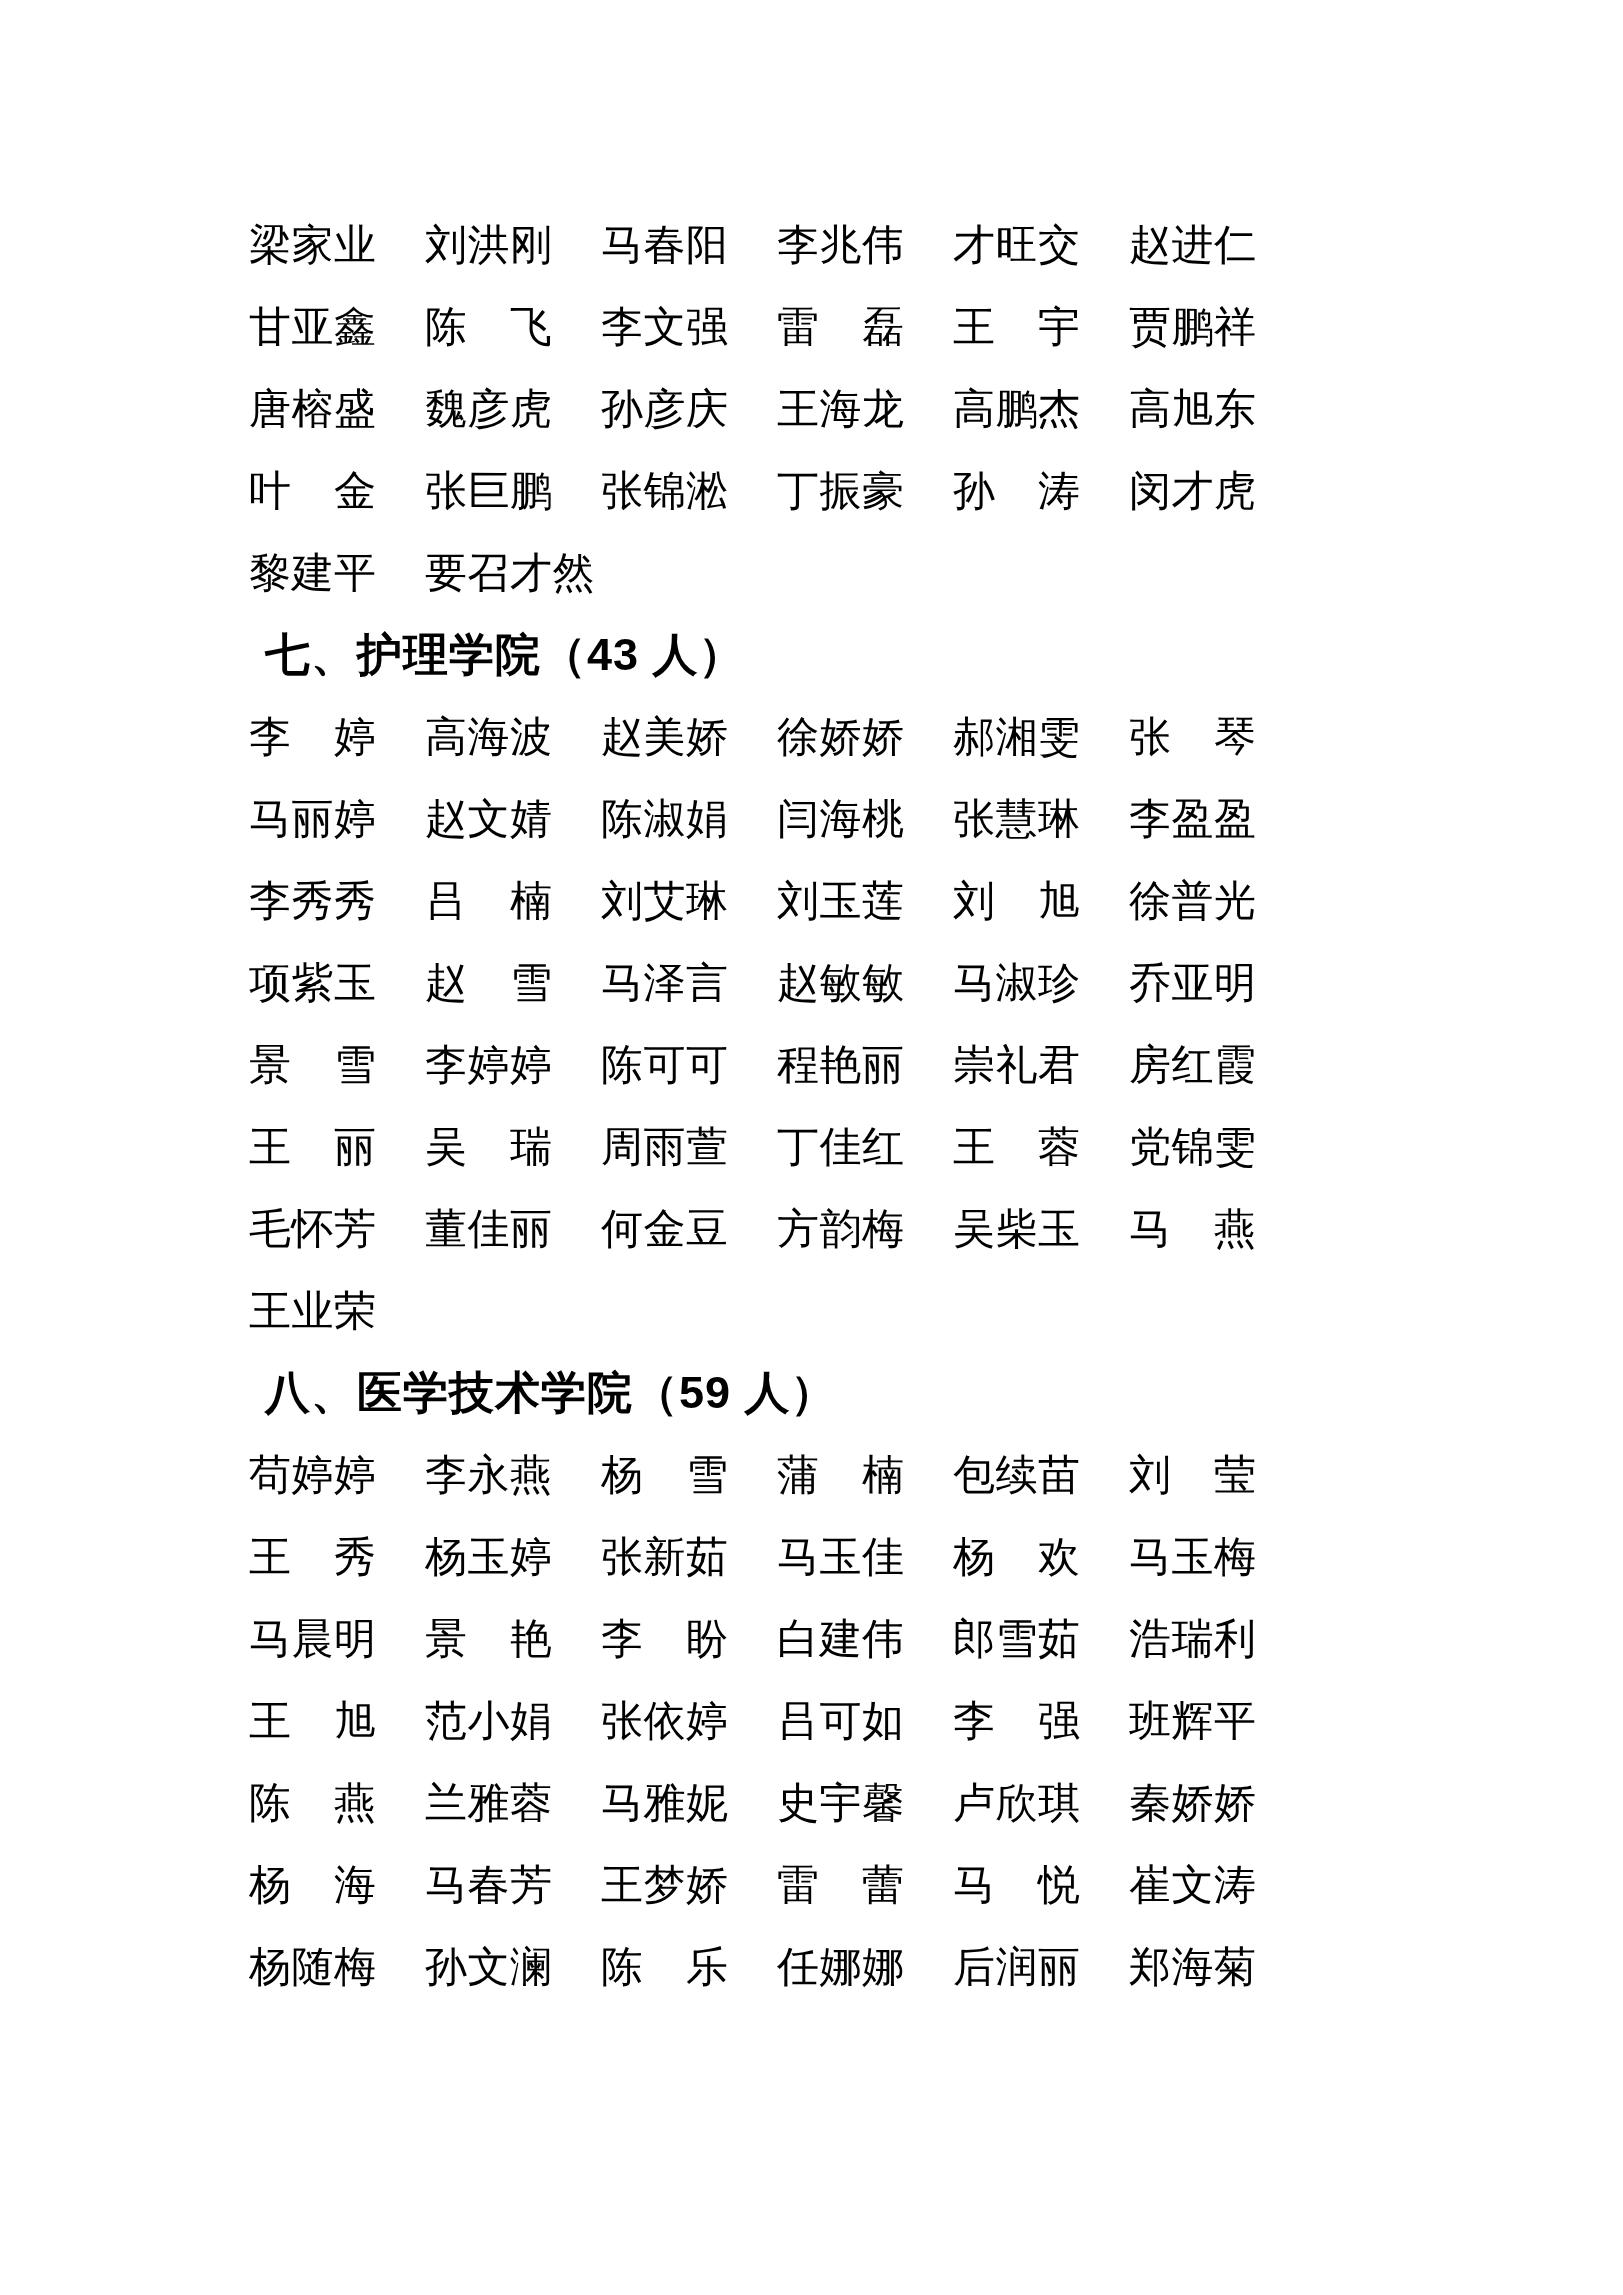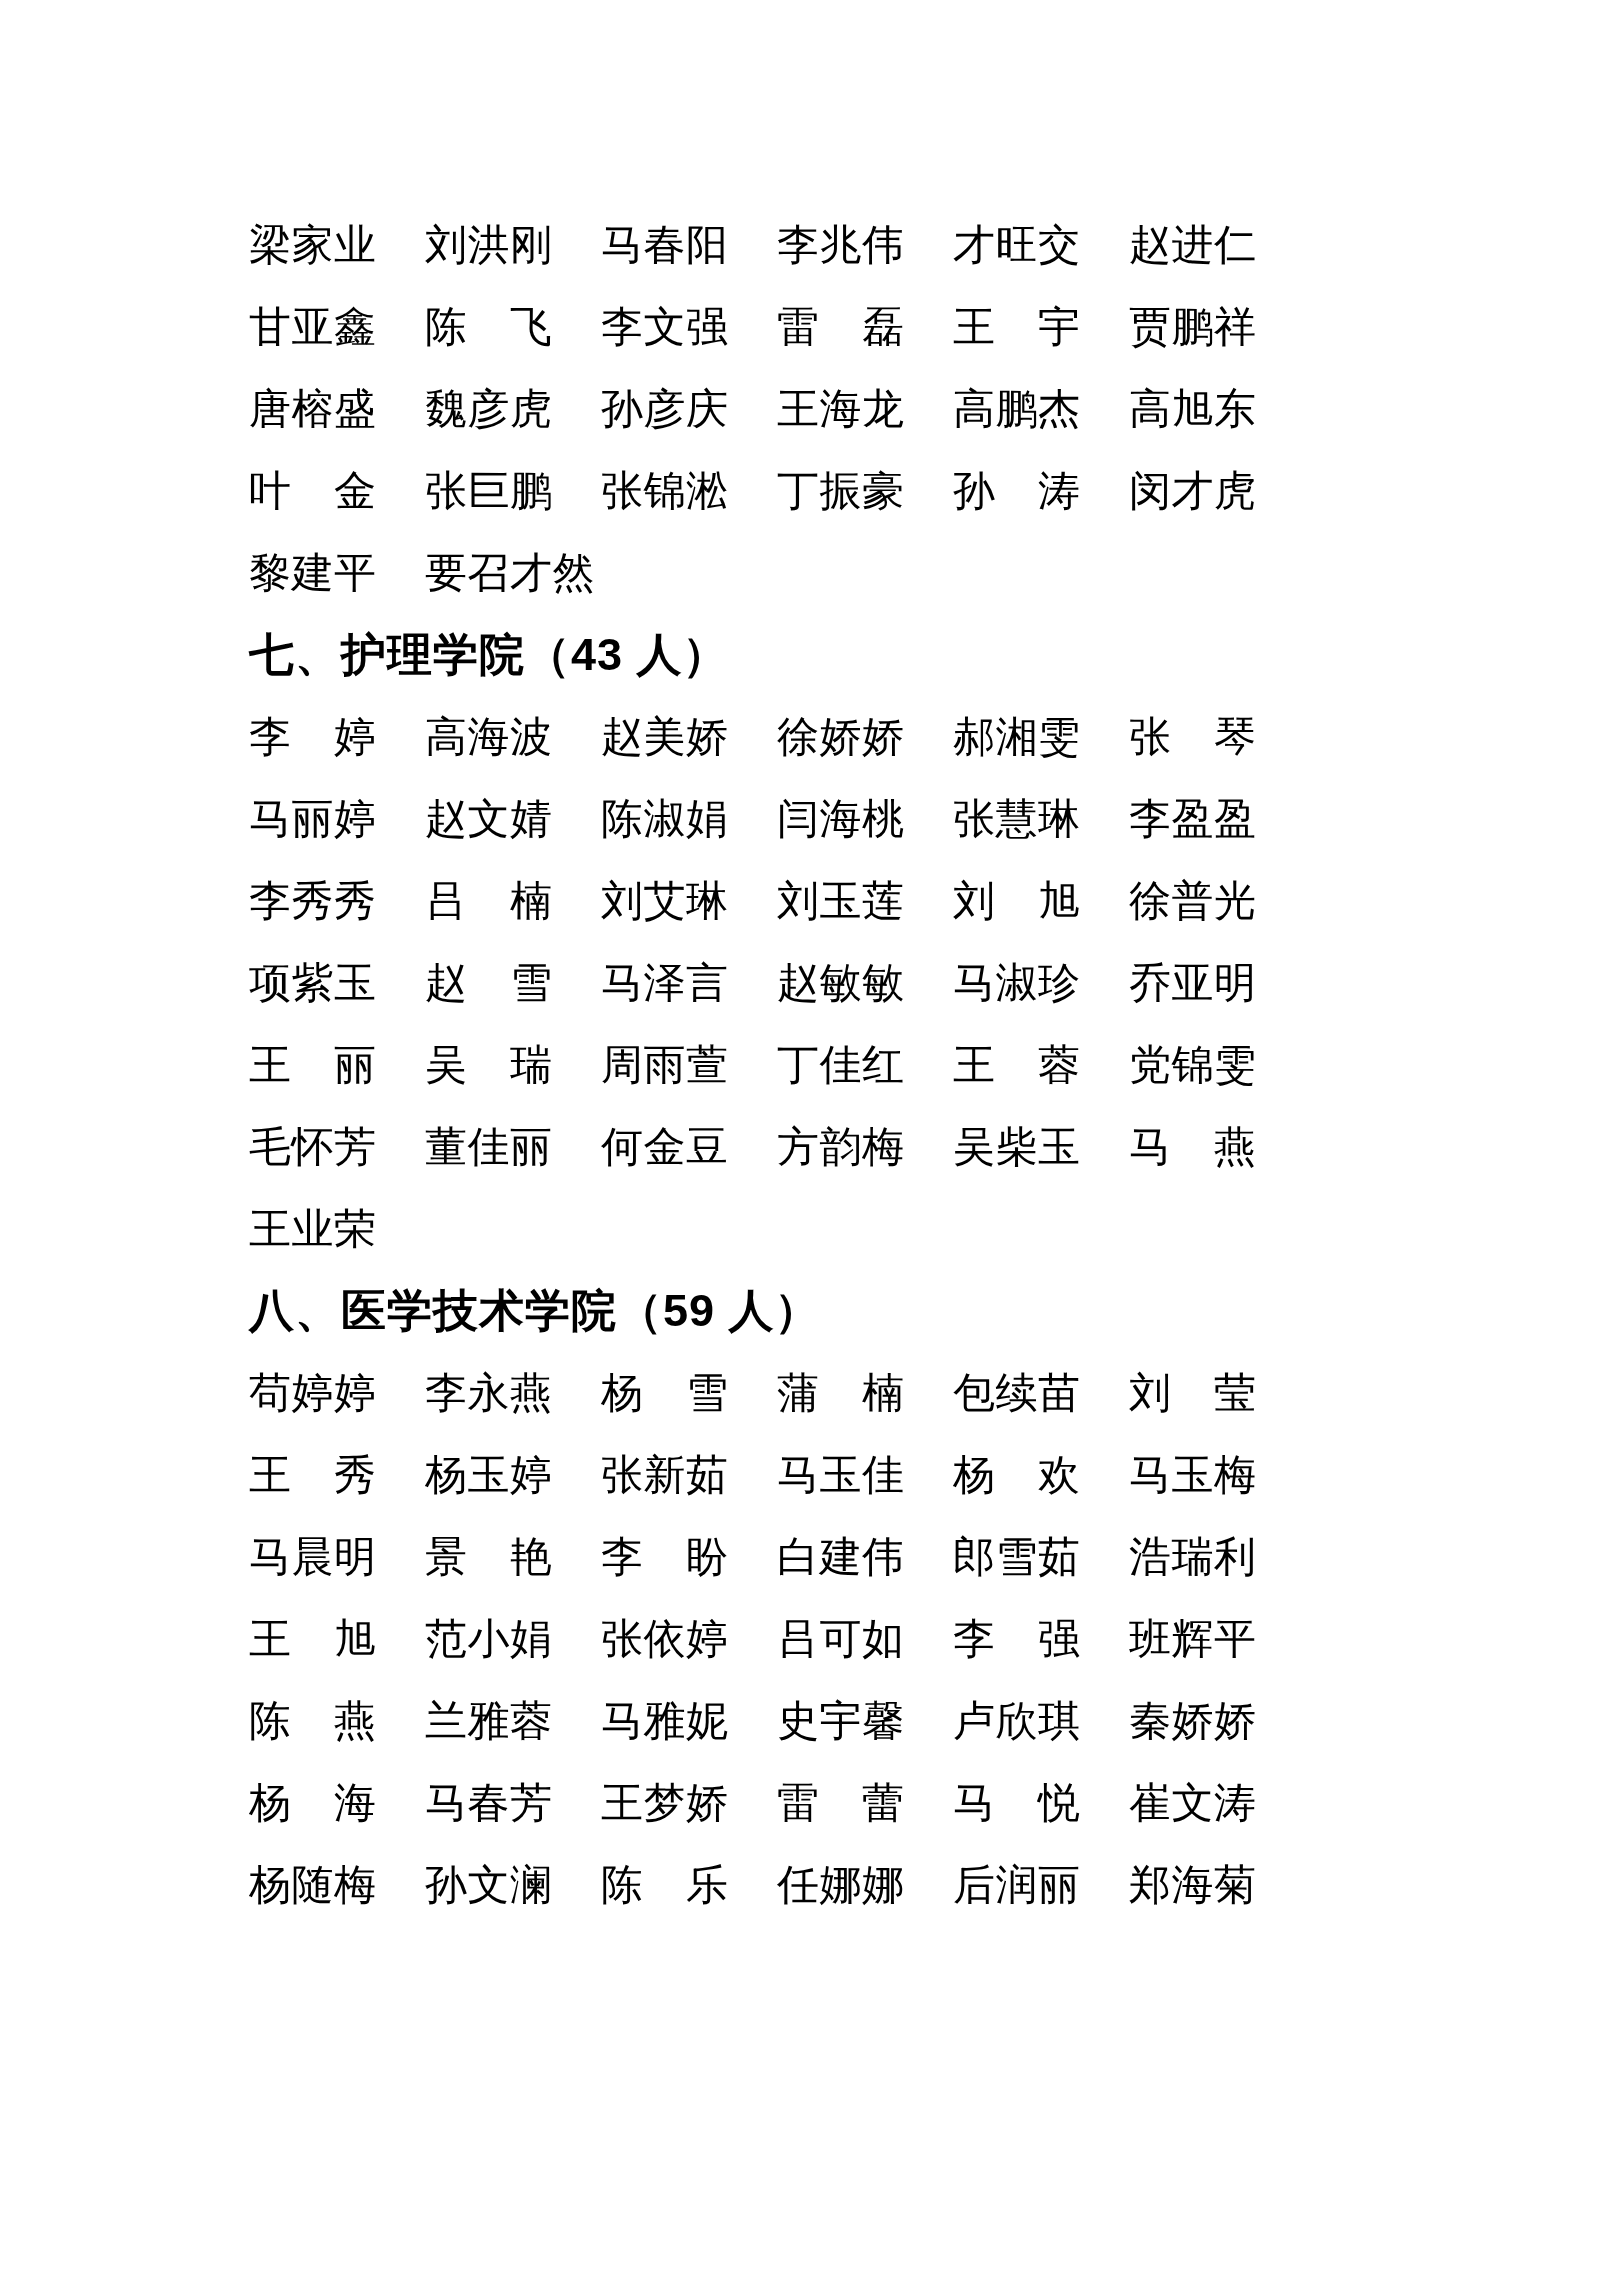--- a/index.html
+++ b/index.html
@@ -36,20 +36,21 @@
     white-space: pre;
     color: #000000;
   }
   .header {
     font-family: "Liberation Sans", "DejaVu Sans", sans-serif;
     font-weight: bold;
     font-size: 45px;
     letter-spacing: 1px;
     white-space: pre;
     color: #000000;
+    margin-left: 16px;
   }
 </style>
 </head>
 <body>
 
 <div class="page">
   <div class="content">
       <div class="line row">
         <span class="cell">梁家业</span>
         <span class="cell">刘洪刚</span>
@@ -113,20 +114,28 @@
       </div>
       <div class="line row">
         <span class="cell">项紫玉</span>
         <span class="cell">赵　雪</span>
         <span class="cell">马泽言</span>
         <span class="cell">赵敏敏</span>
         <span class="cell">马淑珍</span>
         <span class="cell">乔亚明</span>
       </div>
       <div class="line row">
+        <span class="cell">景　雪</span>
+        <span class="cell">李婷婷</span>
+        <span class="cell">陈可可</span>
+        <span class="cell">程艳丽</span>
+        <span class="cell">崇礼君</span>
+        <span class="cell">房红霞</span>
+      </div>
+      <div class="line row">
         <span class="cell">王　丽</span>
         <span class="cell">吴　瑞</span>
         <span class="cell">周雨萱</span>
         <span class="cell">丁佳红</span>
         <span class="cell">王　蓉</span>
         <span class="cell">党锦雯</span>
       </div>
       <div class="line row">
         <span class="cell">毛怀芳</span>
         <span class="cell">董佳丽</span>

